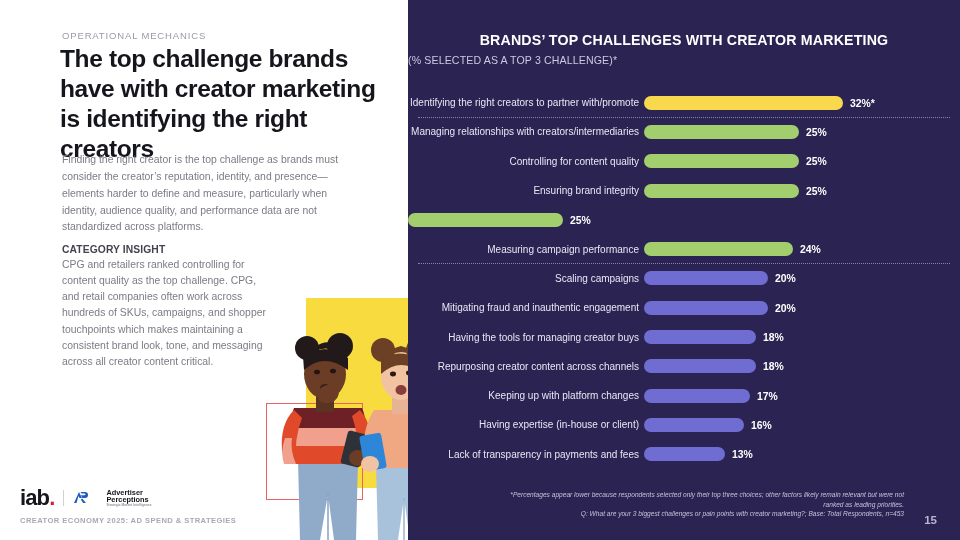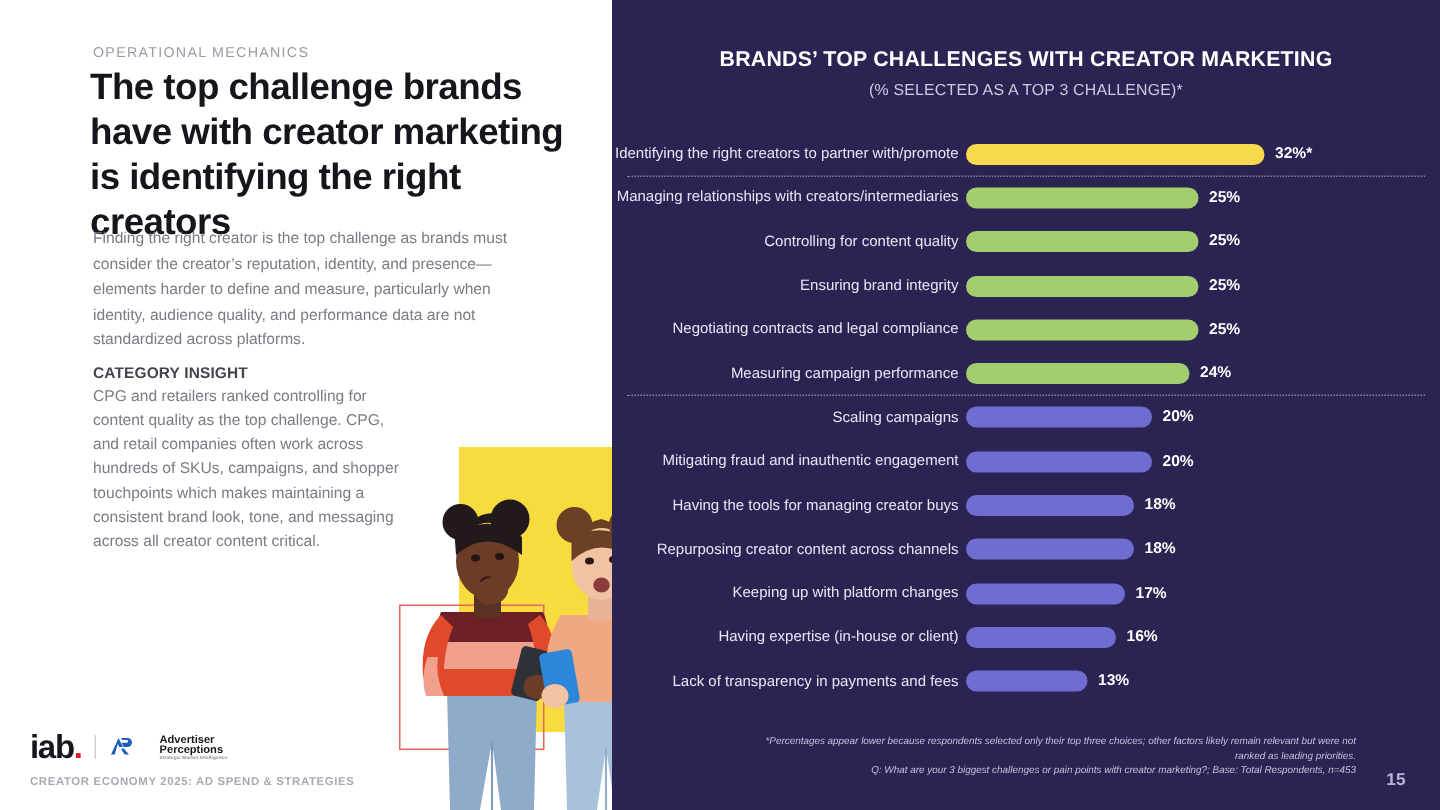--- a/index.html
+++ b/index.html
@@ -108,21 +108,20 @@
     background: #2b2352;
   }
   .chart-title {
     position: absolute; left: 0; top: 32px; width: 552px;
     text-align: center;
     font-size: 14.2px; font-weight: 700; color: #ffffff;
     letter-spacing: 0.012em;
   }
   .chart-sub {
     position: absolute; left: 0; top: 54px; width: 552px;
-    text-align: center;
     font-size: 10.6px; font-weight: 400; color: #cdc9e0;
     letter-spacing: 0.012em;
   }
 
   .rows { position: absolute; left: 0; top: 88px; width: 552px; }
   .bar-row {
     position: relative;
     height: 29.3px;
     display: flex; align-items: center;
   }
@@ -292,21 +291,20 @@
           </div>
         </div>
         <div class="bar-row">
           <div class="bar-label">Ensuring brand integrity</div>
           <div class="bar-track">
             <div class="bar" style="width: 155px; background: rgb(162, 206, 109);"></div>
             <div class="bar-val" style="left: 162px;">25%</div>
           </div>
         </div>
         <div class="bar-row">
-          <div class="bar-label">Negotiating contracts and legal compliance</div>
           <div class="bar-track">
             <div class="bar" style="width: 155px; background: rgb(162, 206, 109);"></div>
             <div class="bar-val" style="left: 162px;">25%</div>
           </div>
         </div>
         <div class="bar-row">
           <div class="bar-label">Measuring campaign performance</div>
           <div class="bar-track">
             <div class="bar" style="width: 149px; background: rgb(162, 206, 109);"></div>
             <div class="bar-val" style="left: 156px;">24%</div>

